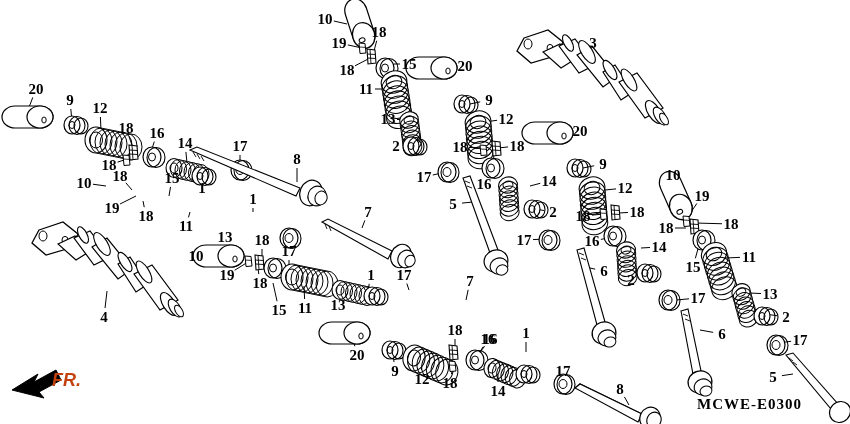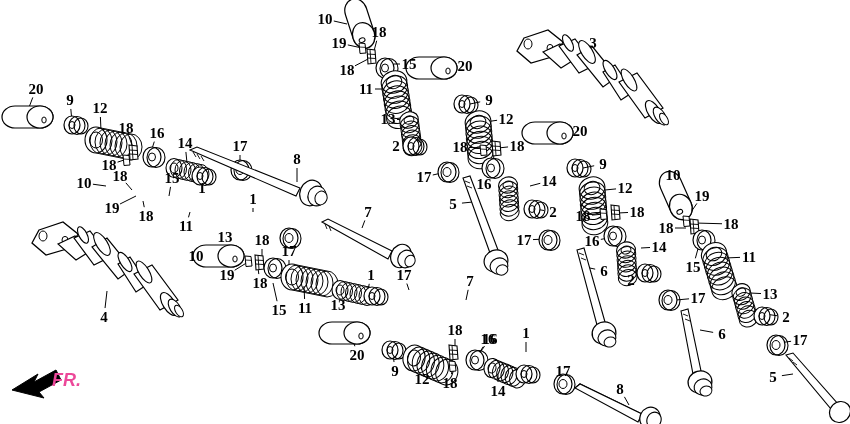--- a/index.html
+++ b/index.html
@@ -28,21 +28,21 @@
     font-weight:bold;
     letter-spacing:1px;
     color:#000;
     white-space:nowrap;
   }
   .fr{
     position:absolute;
     font-family:"Liberation Sans", sans-serif;
     font-weight:bold;
     font-size:18px;
-    color:#ec4899;
+    color:#c2410c;
     font-style:italic;
     white-space:nowrap;
   }
 </style>
 </head>
 <body>
 
 <div id="sheet">
 
   <svg width="850" height="424" viewBox="0 0 850 424" xmlns="http://www.w3.org/2000/svg">
@@ -472,16 +472,17 @@
       <div class="lbl" style="left: 749px; top: 257px;">11</div>
       <div class="lbl" style="left: 770px; top: 294px;">13</div>
       <div class="lbl" style="left: 786px; top: 317px;">2</div>
       <div class="lbl" style="left: 698px; top: 298px;">17</div>
       <div class="lbl" style="left: 722px; top: 334px;">6</div>
       <div class="lbl" style="left: 800px; top: 340px;">17</div>
       <div class="lbl" style="left: 773px; top: 377px;">5</div>
       <div class="lbl" style="left: 490px; top: 339px;">16</div>
     </div>
 
+  <div class="code" style="left:697px;top:396px;">MCWE-E0300</div>
 
   <div class="fr" style="left:52px;top:370px;">FR.</div>
 
 </div>
 
 </body></html>

